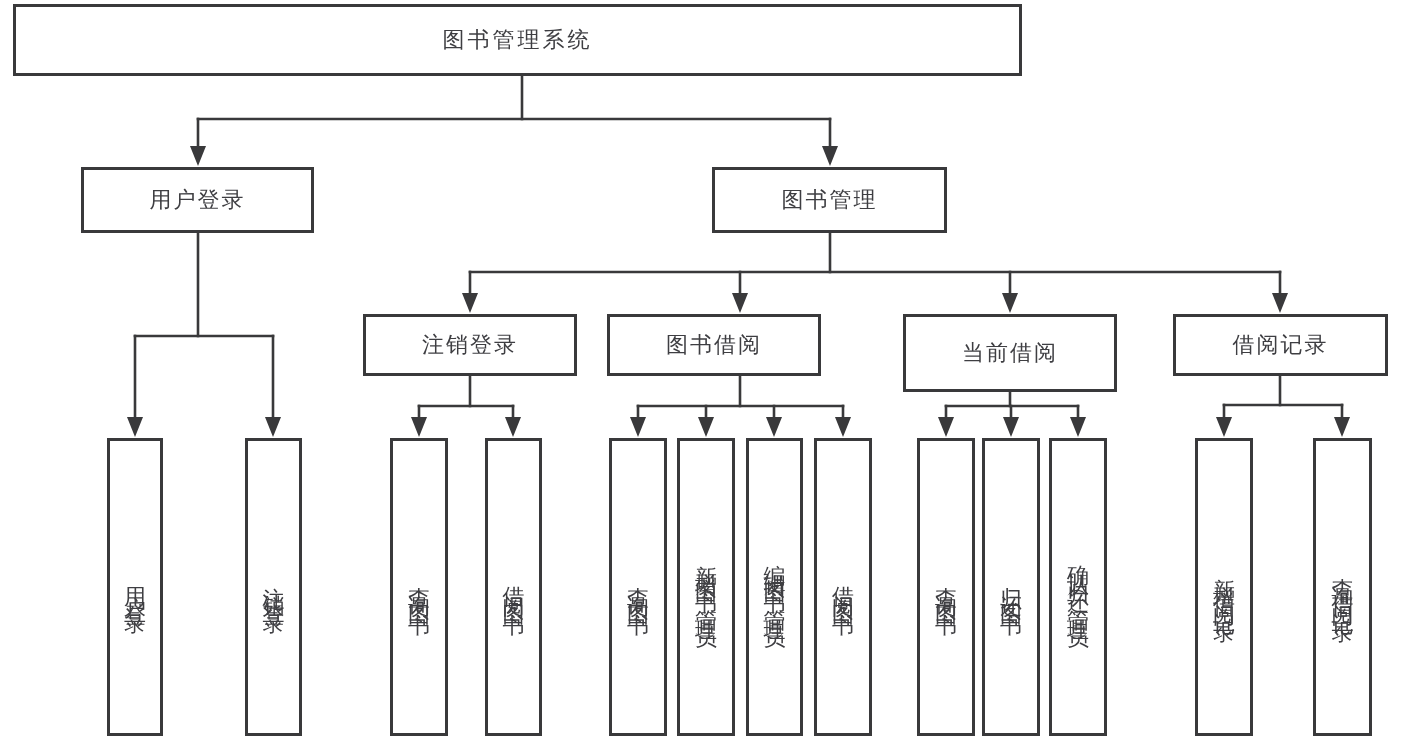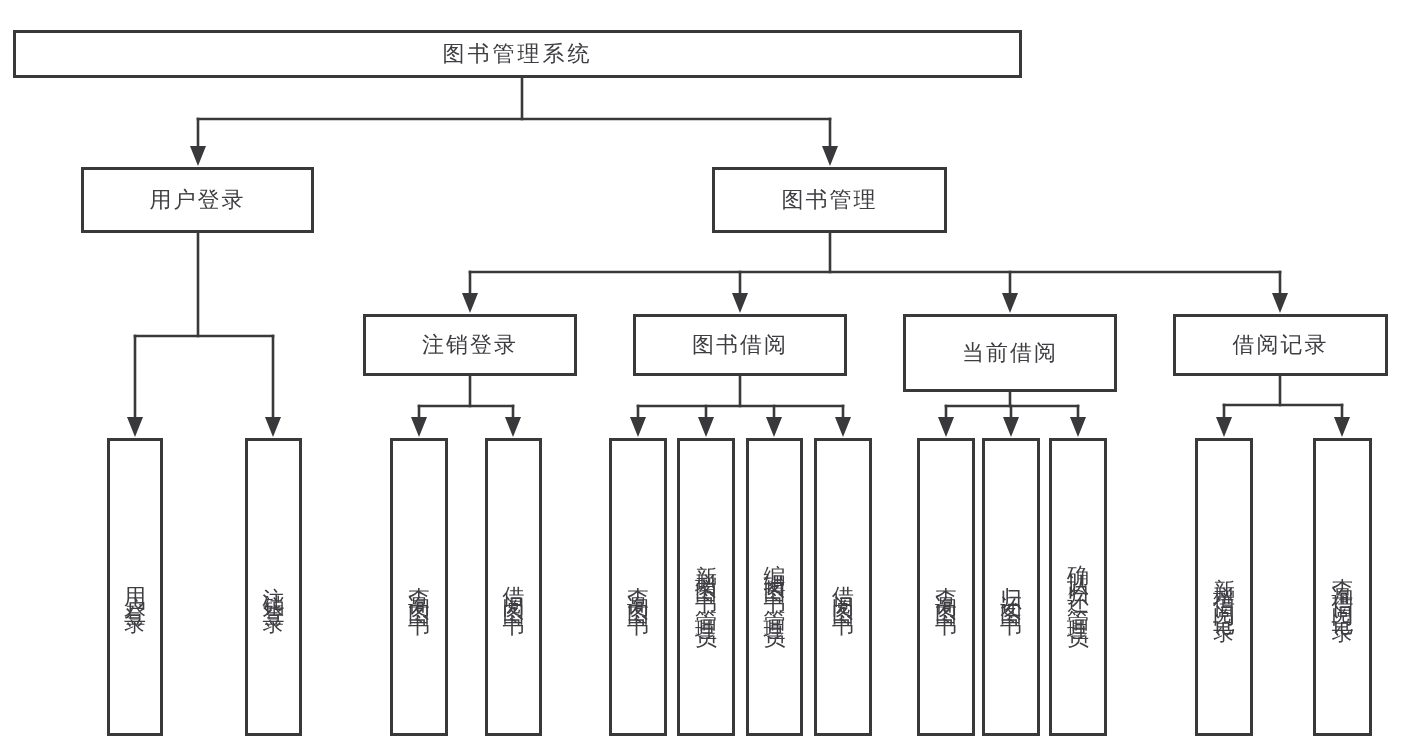--- a/index.html
+++ b/index.html
@@ -112,27 +112,27 @@
       <polygon points="766,417 782,417 774,437"></polygon>
       <polygon points="835,417 851,417 843,437"></polygon>
       <polygon points="938,417 954,417 946,437"></polygon>
       <polygon points="1003,417 1019,417 1011,437"></polygon>
       <polygon points="1070,417 1086,417 1078,437"></polygon>
       <polygon points="1216,417 1232,417 1224,437"></polygon>
       <polygon points="1334,417 1350,417 1342,437"></polygon>
     </g>
   </svg>
 
-  <div class="node node-title" style="left:13px; top:30px; width:1009px; height:48px;">图书管理系统</div>
+  <div class="node node-title" style="left:13px; top:4px; width:1009px; height:72px;">图书管理系统</div>
 
   <div class="node" style="left:81px; top:167px; width:233px; height:66px;">用户登录</div>
   <div class="node" style="left:712px; top:167px; width:235px; height:66px;text-align:right;">图书管理</div>
 
   <div class="node" style="left:363px; top:314px; width:214px; height:62px;">注销登录</div>
-  <div class="node" style="left:633px; top:314px; width:214px; height:62px;">图书借阅</div>
+  <div class="node" style="left:607px; top:314px; width:214px; height:62px;">图书借阅</div>
   <div class="node" style="left:903px; top:314px; width:214px; height:78px;">当前借阅</div>
   <div class="node" style="left:1173px; top:314px; width:215px; height:62px;">借阅记录</div>
 
   <div class="node node-v" style="left:107px; top:438px; width:56px; height:298px;">用户登录</div>
   <div class="node node-v" style="left:245px; top:438px; width:57px; height:298px;">注销登录</div>
 
   <div class="node node-v" style="left:390px; top:438px; width:58px; height:298px;">查询图书</div>
   <div class="node node-v" style="left:485px; top:438px; width:57px; height:298px;">借阅图书</div>
 
   <div class="node node-v" style="left:609px; top:438px; width:58px; height:298px;">查询图书</div>

